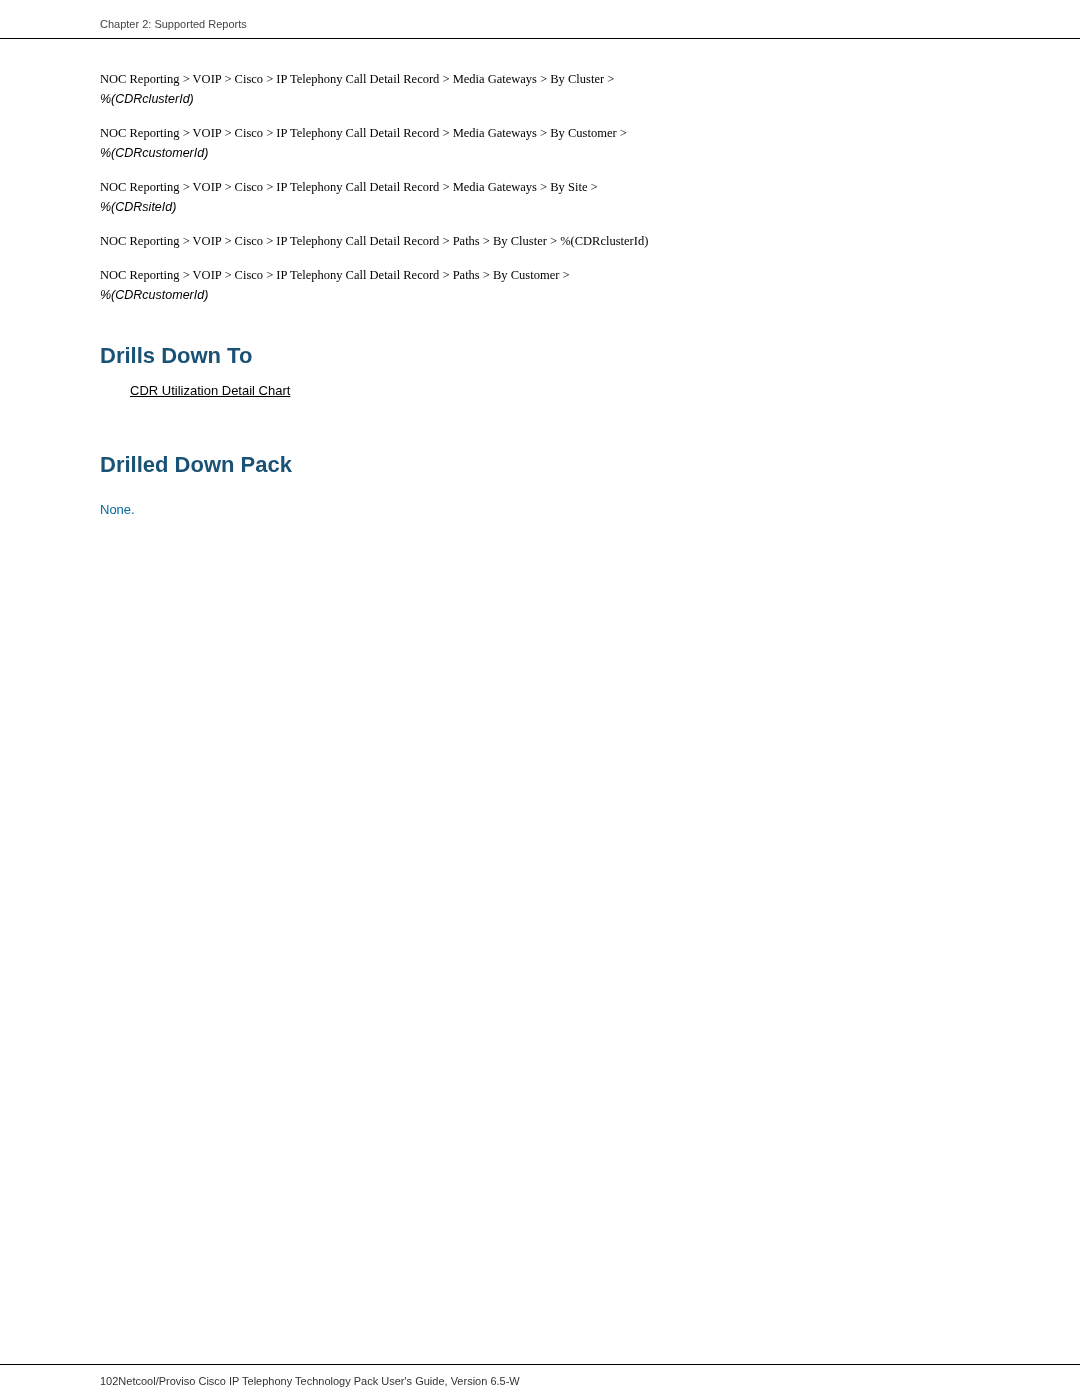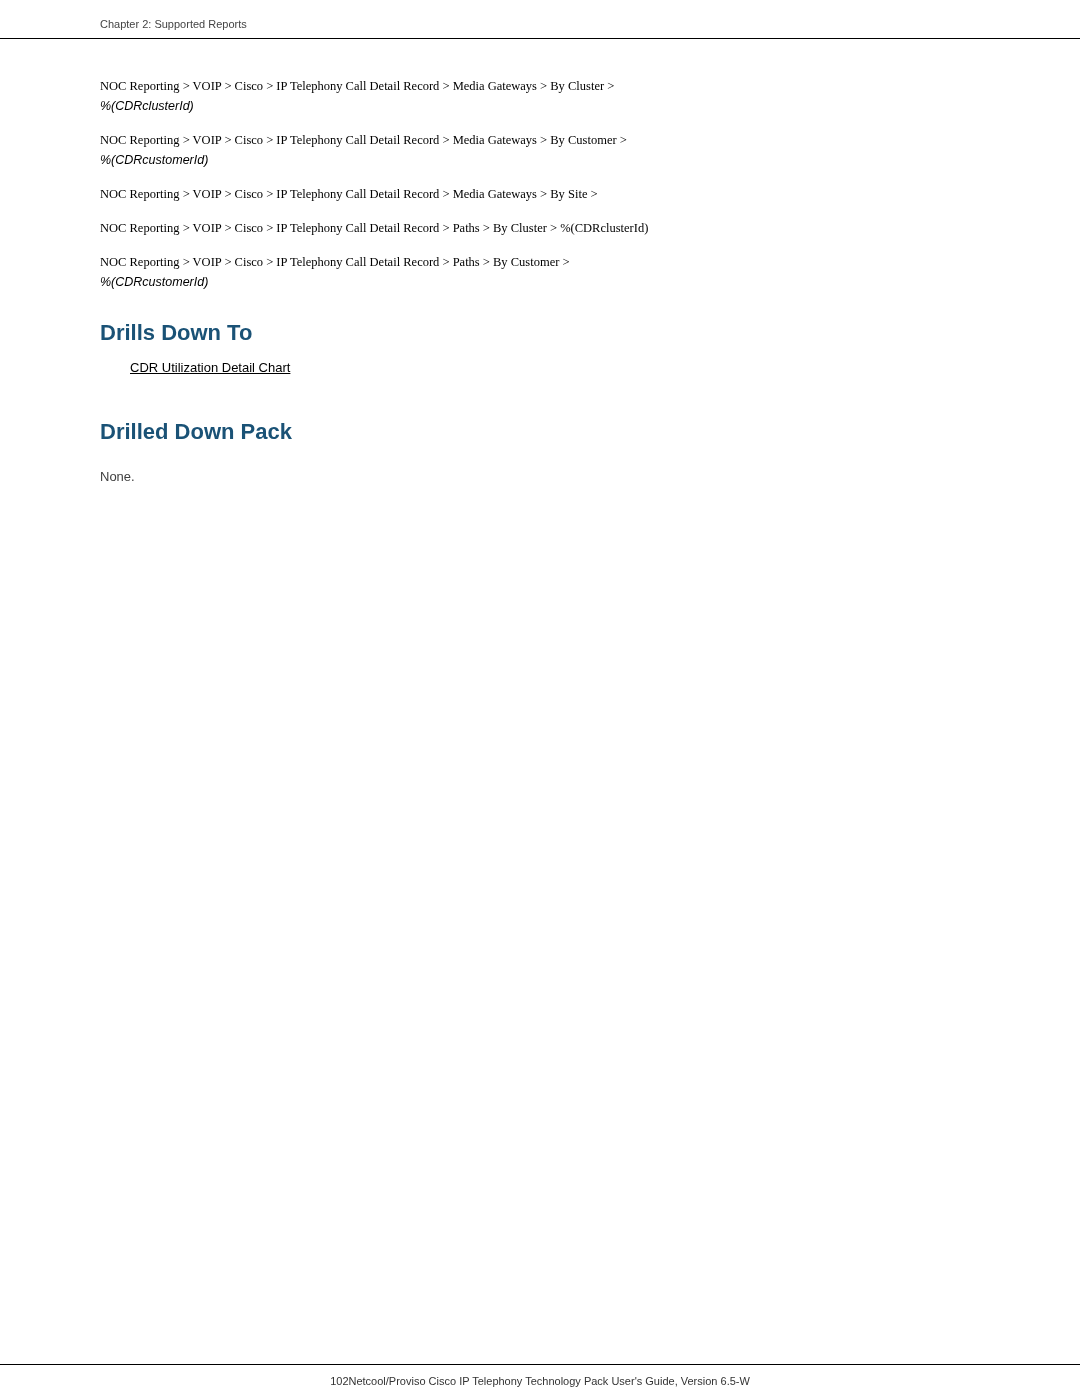--- a/index.html
+++ b/index.html
@@ -18,21 +18,20 @@
       position: relative;
     }
 
     .page-container {
       width: 1080px;
       min-height: 1397px;
       padding: 0;
       position: relative;
       display: flex;
       flex-direction: column;
-      gap: 7px;
     }
 
     .header-bar {
       padding: 18px 100px 8px 100px;
       border-bottom: 1px solid #000;
       font-size: 11px;
       color: #444;
     }
 
     .main-content {
@@ -54,49 +53,49 @@
     .breadcrumb-entry .line2 {
       display: block;
       margin-left: 0;
       font-style: italic;
     }
 
     .section-heading {
       font-size: 22px;
       font-weight: bold;
       color: #1a5276;
-      margin-top: 28px;
+      margin-top: 38px;
       margin-bottom: 14px;
       font-family: Arial, Helvetica, sans-serif;
     }
 
     .drills-down-link {
       text-decoration: underline;
       color: #000;
       font-size: 13px;
       display: inline-block;
       margin-left: 30px;
       margin-bottom: 16px;
     }
 
     .drilled-down-none {
       font-size: 13px;
-      color: #404040;
+      color: #0369a1;
       margin-top: 24px;
     }
 
     .footer-bar {
       position: absolute;
       bottom: 0;
       left: 0;
       right: 0;
       border-top: 1px solid #000;
       padding: 10px 100px;
       display: flex;
-      justify-content: center;
+      justify-content: flex-start;
       align-items: center;
       font-size: 11px;
       color: #333;
     }
 
     .footer-page-num {
       font-size: 11px;
     }
 
     .footer-doc-title {
@@ -120,20 +119,21 @@
       <span class="line2">%(CDRclusterId)</span>
     </div>
 
     <div class="breadcrumb-entry">
       <span class="line1">NOC Reporting &gt; VOIP &gt; Cisco &gt; IP Telephony Call Detail Record &gt; Media Gateways &gt; By Customer &gt;</span>
       <span class="line2">%(CDRcustomerId)</span>
     </div>
 
     <div class="breadcrumb-entry">
       <span class="line1">NOC Reporting &gt; VOIP &gt; Cisco &gt; IP Telephony Call Detail Record &gt; Media Gateways &gt; By Site &gt;</span>
+      <span class="line2">%(CDRsiteId)</span>
     </div>
 
     <div class="breadcrumb-entry">
       <span class="line1">NOC Reporting &gt; VOIP &gt; Cisco &gt; IP Telephony Call Detail Record &gt; Paths &gt; By Cluster &gt; %(CDRclusterId)</span>
     </div>
 
     <div class="breadcrumb-entry">
       <span class="line1">NOC Reporting &gt; VOIP &gt; Cisco &gt; IP Telephony Call Detail Record &gt; Paths &gt; By Customer &gt;</span>
       <span class="line2">%(CDRcustomerId)</span>
     </div>

